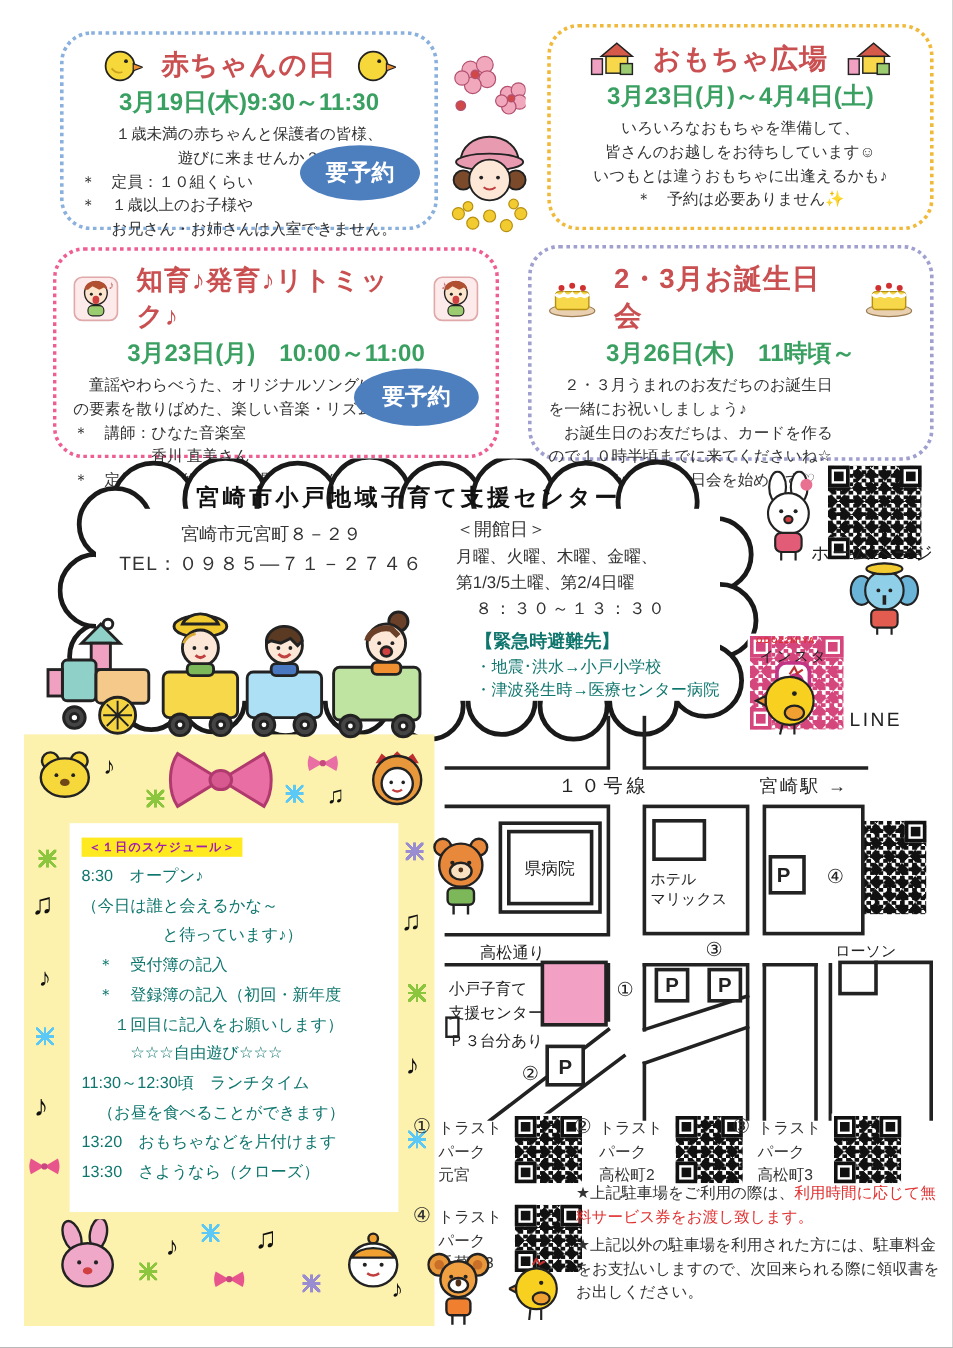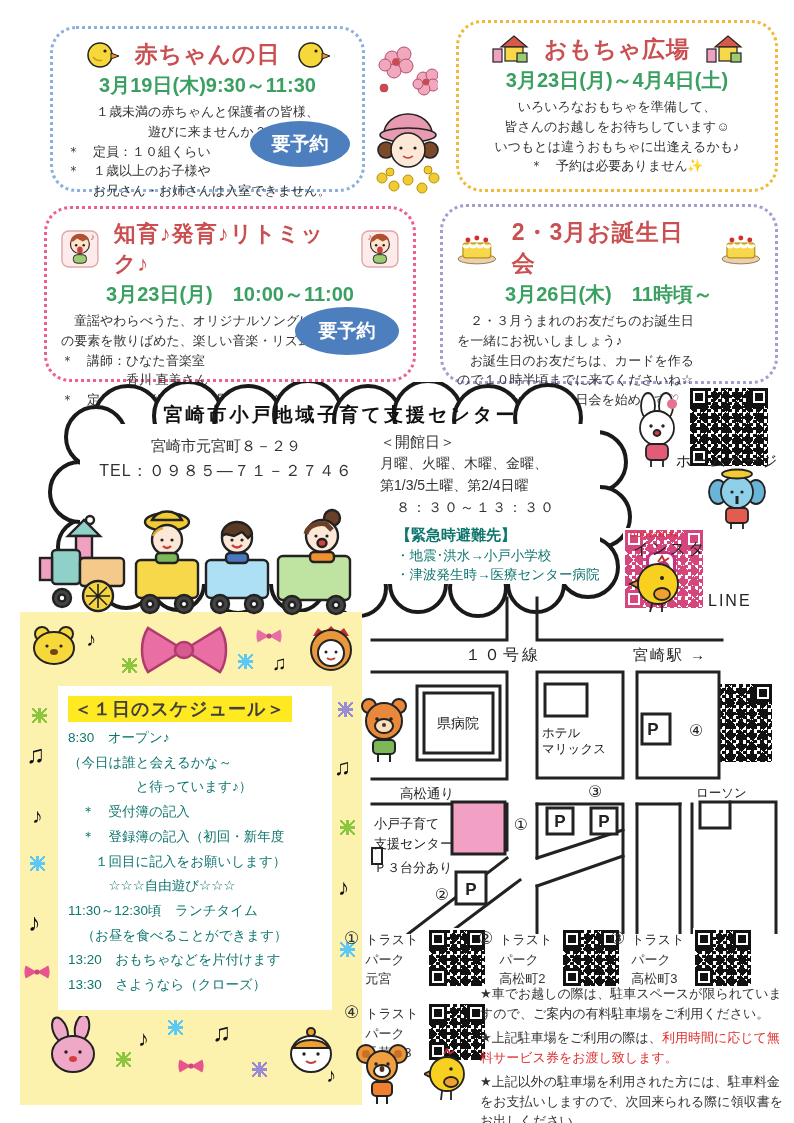--- a/index.html
+++ b/index.html
@@ -42,22 +42,22 @@
   .ig{position:absolute;left:27%;top:27%;width:38%;height:38%;background:#fff;border:3px solid #c13584;
       border-radius:9px;box-sizing:border-box;}
   .ig::after{content:"";position:absolute;left:28%;top:28%;width:36%;height:36%;
       border:3px solid #c13584;border-radius:50%;}
   .qr-label{font-size:15px;color:#222;letter-spacing:2px;}
   .insta-id{font-size:7px;color:#e03030;font-weight:bold;letter-spacing:1px;}
   
   #sched{left:20px;top:612px;width:342px;height:493px;background:#fcf1ad;}
   #sched-inner{position:absolute;left:38px;top:74px;width:274px;height:324px;background:#fff;
                box-sizing:border-box;padding:10px 10px;}
-  .sc-title{display:inline-block;background:#ffe920;color:#404040;font-weight:bold;
-            font-size:18px;padding:1px 6px;margin-bottom:4px;letter-spacing:1px;}
+  .sc-title{display:inline-block;background:#ffe920;color:#a21caf;font-weight:bold;
+            font-size:10px;padding:1px 6px;margin-bottom:4px;letter-spacing:1px;}
   .sc-line{font-size:13.5px;line-height:1.83;color:#0f766e;white-space:pre-wrap;}
   .note{position:absolute;color:#111;}
   .spark{position:absolute;width:15px;height:15px;background:
      linear-gradient(0deg,transparent 42%,var(--c) 42% 58%,transparent 58%),
      linear-gradient(90deg,transparent 42%,var(--c) 42% 58%,transparent 58%),
      linear-gradient(45deg,transparent 44%,var(--c) 44% 56%,transparent 56%),
      linear-gradient(-45deg,transparent 44%,var(--c) 44% 56%,transparent 56%);}
   
   #map-svg{position:absolute;left:348px;top:596px;}
   #map-svg text{font-family:"Liberation Sans","DejaVu Sans",sans-serif;fill:#222;}
@@ -339,21 +339,21 @@
       <span class="qm bl"></span>
   </div>
   <div class="abs qr-label" style="left:676px;top:452px;">ホームページ</div>
   <div class="abs qr pink" style="left:625px;top:452px;width:78px;height:78px;">
     <span class="qm tl"></span>
       <span class="qm tr"></span>
       <span class="qm bl"></span>
       <span class="ig"></span>
   </div>
   <div class="abs insta-id" style="left:630px;top:531px;">ODO22MIYA</div>
-  <div class="abs qr-label" style="left:633px;top:539px;font-size:16px;">インスタ</div>
+  <div class="abs qr-label" style="left:633px;top:539px;font-size:12px;">インスタ</div>
   <svg class="abs" style="left:706px;top:458px;" width="62" height="72" viewBox="0 0 62 72">
     <g stroke="#222" stroke-width="1.8">
       <ellipse cx="12" cy="34" rx="9" ry="12" fill="#6ab4d8"></ellipse>
         <ellipse cx="50" cy="34" rx="9" ry="12" fill="#6ab4d8"></ellipse>
       <circle cx="31" cy="34" r="16" fill="#8fd0e8"></circle>
       <path d="M20 16 a13 9 0 0 1 22 0 Z" fill="#f2cb30"></path>
         <ellipse cx="31" cy="16" rx="15" ry="4.5" fill="#f2cb30"></ellipse>
       <circle cx="26" cy="34" r="1.6" fill="#222" stroke="none"></circle>
         <circle cx="36" cy="34" r="1.6" fill="#222" stroke="none"></circle>
       <path d="M31 38 v8" stroke-width="3"></path>
@@ -594,21 +594,20 @@
 パーク
 千草町3</span>
     <span class="qr" style="display:block;width:56px;height:56px;">
         <span class="qm tl"></span>
         <span class="qm tr"></span>
         <span class="qm bl"></span>
       </span>
   </div>
 
   <div class="notes">
-    <p>★車でお越しの際は、駐車スペースが限られていますので、ご案内の有料駐車場をご利用ください。</p>
     <p><span>★上記駐車場をご利用の際は、</span><span class="red">利用時間に応じて無料サービス券をお渡し致します。</span></p>
     <p>★上記以外の駐車場を利用された方には、駐車料金をお支払いしますので、次回来られる際に領収書をお出しください。</p>
   </div>
 
   <svg class="abs" style="left:356px;top:1040px;" width="52" height="66" viewBox="0 0 52 66">
     <g stroke="#222" stroke-width="2">
       <circle cx="10" cy="14" r="9" fill="#e8973a"></circle>
         <circle cx="42" cy="14" r="9" fill="#e8973a"></circle>
       <circle cx="10" cy="14" r="4" fill="#c96f28" stroke="none"></circle>
         <circle cx="42" cy="14" r="4" fill="#c96f28" stroke="none"></circle>

